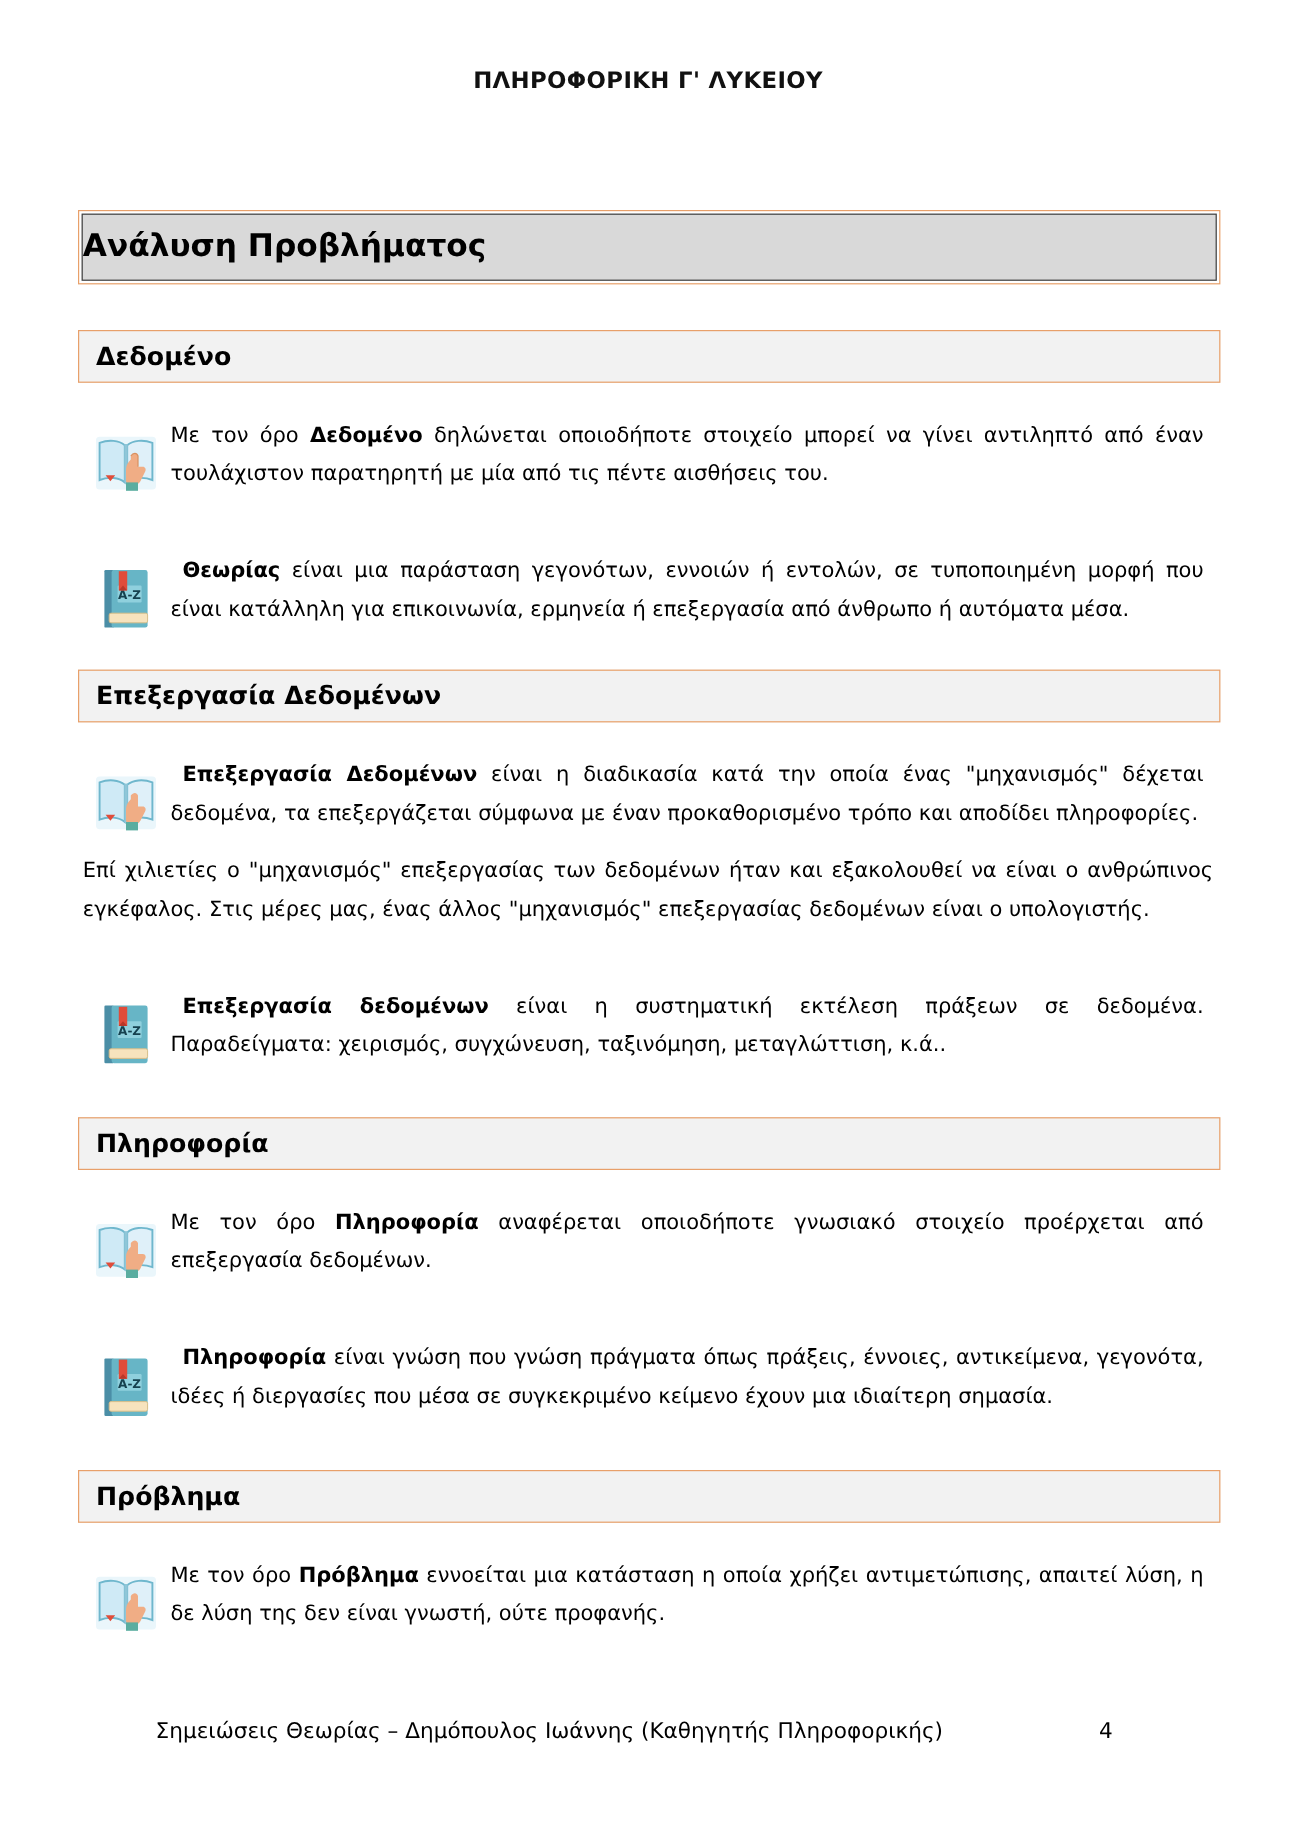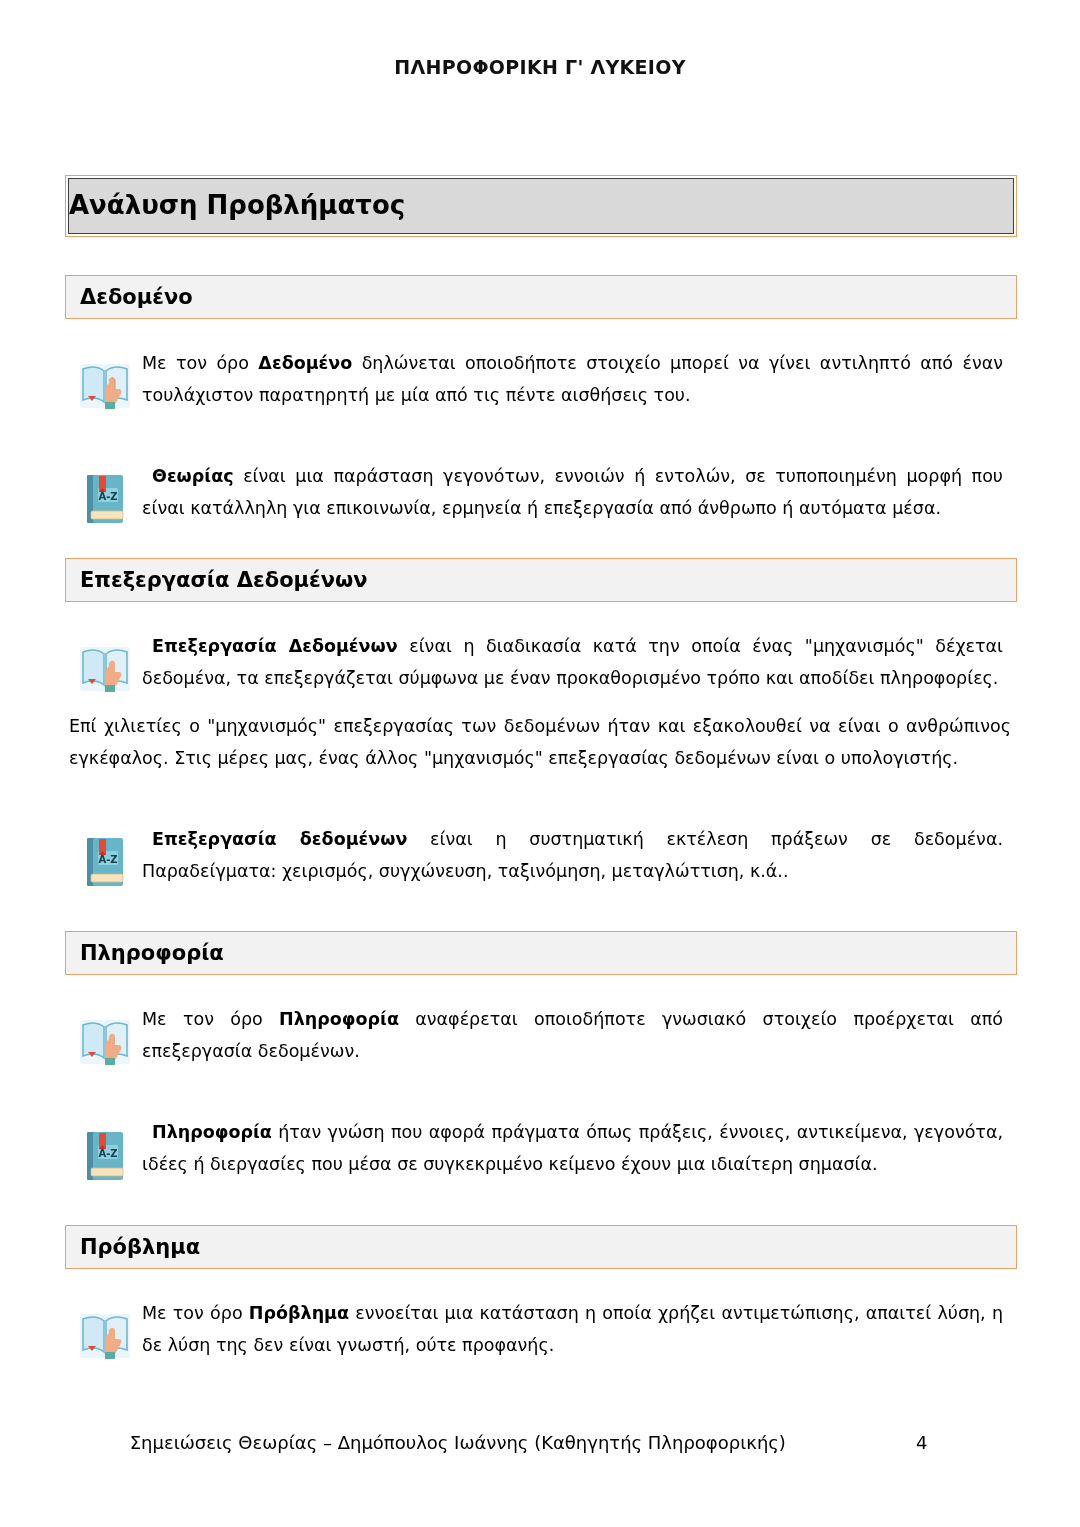--- a/index.html
+++ b/index.html
@@ -252,21 +252,21 @@
           <rect x="9" y="5" width="8" height="48" rx="1" fill="#4b8ea6"></rect>
           <rect x="15" y="5" width="30" height="48" rx="2" fill="#67b5c6"></rect>
           <rect x="13" y="41" width="32" height="8" rx="1.5" fill="#f7e3bd" stroke="#d9bd86" stroke-width="0.8"></rect>
           <rect x="20" y="18" width="20" height="14" rx="1" fill="#8fd0dd"></rect>
           <text x="30" y="29.5" font-family="DejaVu Sans, sans-serif" font-size="10" font-weight="bold" fill="#16414f" text-anchor="middle">A-Z</text>
           <rect x="21" y="6" width="7" height="16" fill="#e04c3a"></rect>
           <path d="M21 22 l3.5 -4 3.5 4 z" fill="#b8382a"></path>
         </svg>
       </span>
       <div class="def-text indent">
-        <span></span><b>Πληροφορία</b><span> ήταν γνώση που αφορά πράγματα όπως πράξεις, έννοιες, αντικείμενα, γεγονότα, ιδέες ή διεργασίες που μέσα σε συγκεκριμένο κείμενο έχουν μια ιδιαίτερη σημασία.</span>
+        <span></span><b>Πληροφορία</b><span> είναι γνώση που γνώση πράγματα όπως πράξεις, έννοιες, αντικείμενα, γεγονότα, ιδέες ή διεργασίες που μέσα σε συγκεκριμένο κείμενο έχουν μια ιδιαίτερη σημασία.</span>
       </div>
     </div>
 
     <div class="gap-l"></div>
 
     <div class="section-head">Πρόβλημα</div>
 
     <div class="def-block">
       <span class="def-icon">
         <svg class="icon-svg" viewBox="0 0 54 54" xmlns="http://www.w3.org/2000/svg">

